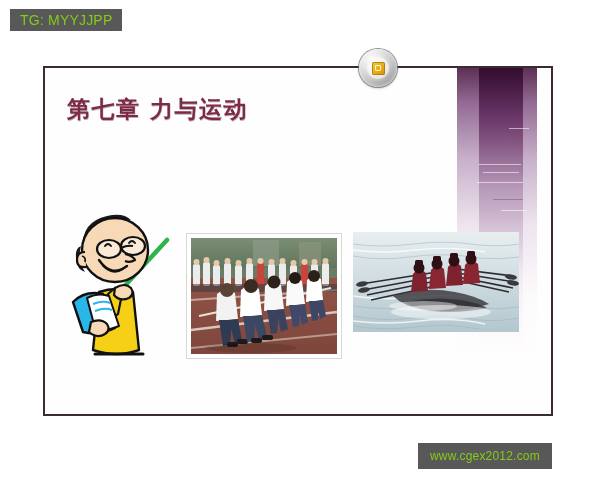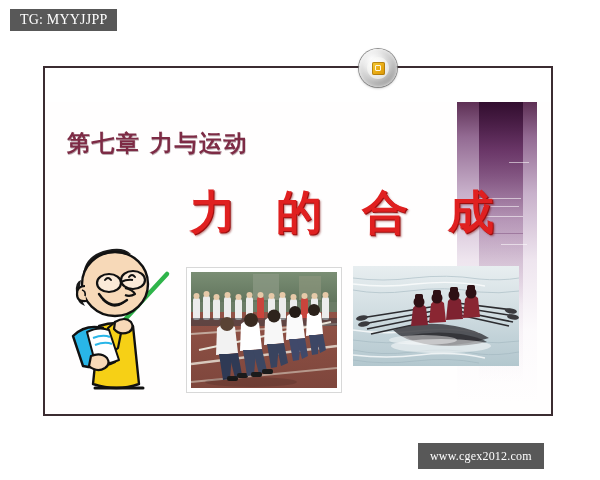--- a/index.html
+++ b/index.html
@@ -13,22 +13,22 @@
     height: 480px;
     background: #ffffff;
     overflow: hidden;
     font-family: "Liberation Sans", sans-serif;
   }
 
   
   .wm {
     position: absolute;
     background: #585858;
-    color: #ffffff;
-    font-family: Liberation Serif, serif;
+    color: #84cc16;
+    font-family: Liberation Sans, sans-serif;
     display: flex;
     align-items: center;
     justify-content: center;
     letter-spacing: 0.2px;
     white-space: nowrap;
   }
   #wm-top {
     left: 10px;
     top: 9px;
     height: 22px;
@@ -52,21 +52,20 @@
     height: 350px;
     background: #ffffff;
     border: 2px solid #3b2c31;
     box-sizing: border-box;
     overflow: hidden;
   }
   #slide-inner {
     position: absolute;
     inset: 0;
     background: #fffefe;
-    margin-top: 34px;
   }
 
   
   #deco-band {
     position: absolute;
     left: 404px;
     top: 0;
     width: 106px;
     height: 350px;
     overflow: hidden;
@@ -285,21 +284,20 @@
         <div class="hatch" style="left:34px;top:104px;width:36px;"></div>
         <div class="hatch" style="left:28px;top:114px;width:46px;"></div>
         <div class="hatch-dark" style="left:44px;top:131px;width:30px;"></div>
         <div class="hatch" style="left:52px;top:142px;width:26px;"></div>
         <div class="hatch" style="left:18px;top:166px;width:52px;opacity:.55;"></div>
         <div class="hatch" style="left:60px;top:60px;width:20px;"></div>
       </div>
 
       <div id="chapter-title">第七章  力与运动</div>
 
-      <div id="main-title">力 的 合 成</div>
 
       <svg id="teacher" viewBox="0 0 118 175">
 
         <line x1="56" y1="88" x2="104" y2="36" stroke="#2fb44a" stroke-width="4.5" stroke-linecap="round"></line>
 
         <path d="M36 88 q18 -6 34 0 l6 58 q-22 8 -46 0 z" fill="#f6d016" stroke="#111" stroke-width="2.4" stroke-linejoin="round"></path>
 
         <path d="M32 150 h48" stroke="#111" stroke-width="3" stroke-linecap="round"></path>
 
         <path d="M52 84 l7 6 l-4 20 q-4 4 -7 0 l-3 -20 z" fill="#f6d016" stroke="#111" stroke-width="2.2" stroke-linejoin="round"></path>

